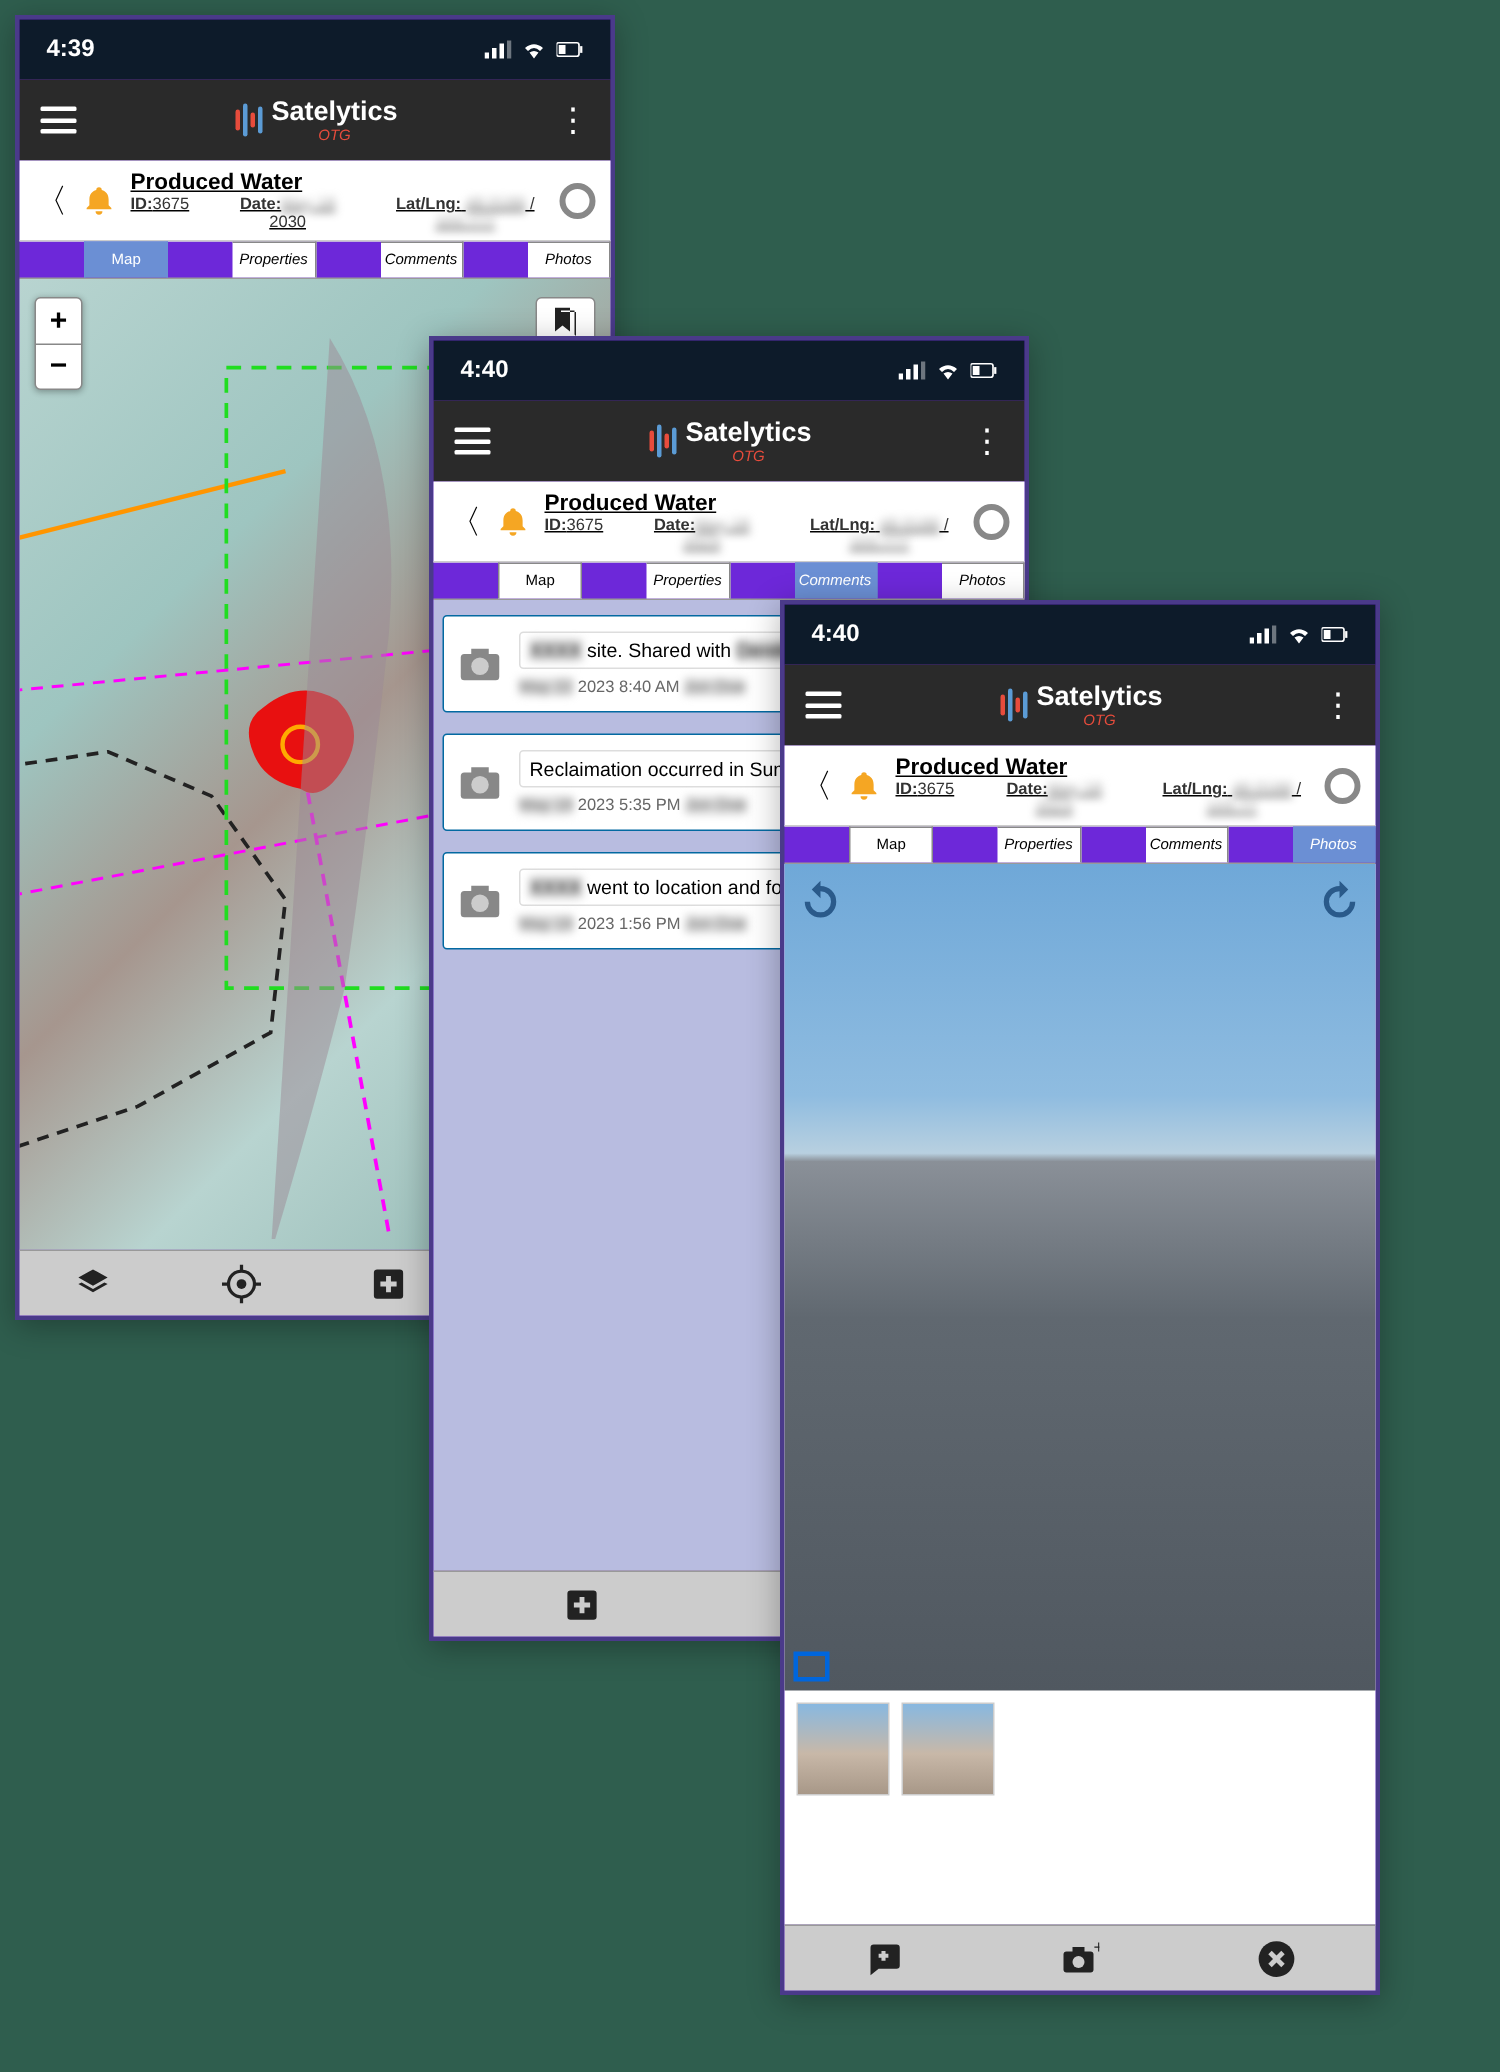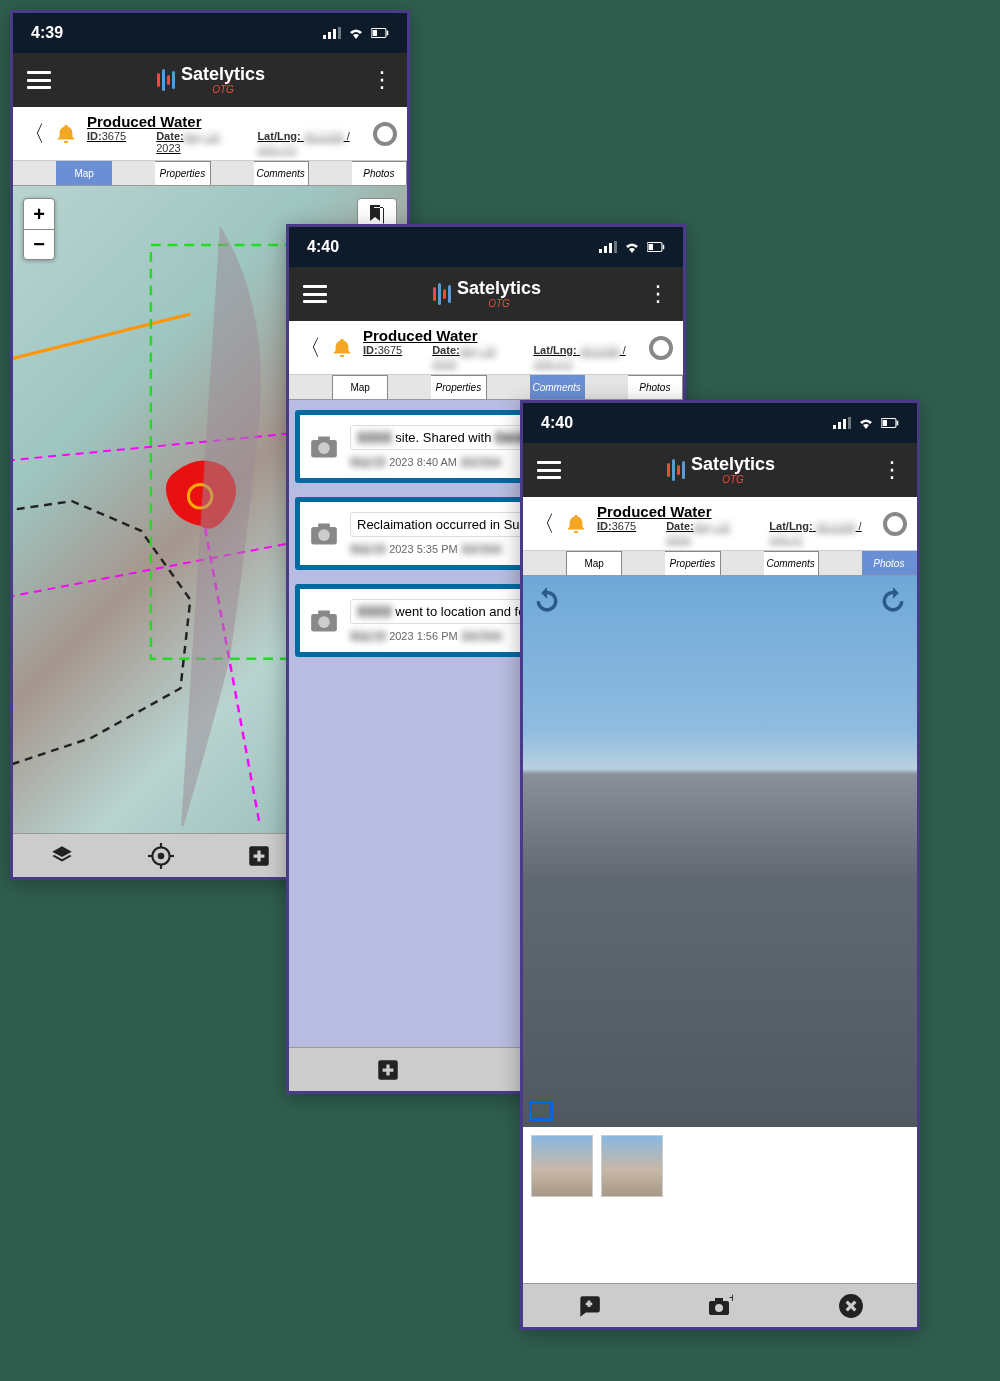--- a/index.html
+++ b/index.html
@@ -7,21 +7,21 @@
   background: #2f5e4e;
   font-family: -apple-system, BlinkMacSystemFont, "Segoe UI", Arial, sans-serif;
   width: 1000px;
   height: 1381px;
   position: relative;
   overflow: hidden;
 }
 .phone {
   position: absolute;
   width: 400px;
-  background: #e5e5e5;
+  background: #6d28d9;
   border: 3px solid #4a3a8a;
   box-shadow: 0 4px 20px rgba(0,0,0,.3);
   display: flex;
   flex-direction: column;
 }
 .phone.p1 { left: 10px; top: 10px; height: 870px; }
 .phone.p2 { left: 286px; top: 224px; height: 870px; }
 .phone.p3 { left: 520px; top: 400px; height: 930px; }
 
 .status-bar {
@@ -56,21 +56,21 @@
 .logo-sub { font-size:10px; color:#e74c3c; font-style:italic; display:block; text-align:center;}
 .dots { font-size:22px; cursor:pointer; }
 
 .alert-hdr {
   background:#fff; display:flex; align-items:center; padding:6px 10px; gap:10px; border-bottom:1px solid #ccc;
 }
 .back-chev { font-size:22px; cursor:pointer; }
 .bell { width:22px; height:22px; }
 .alert-info { flex:1;text-decoration:underline; }
 .alert-title { font-weight:700; font-size:15px; }
-.alert-meta { font-size:11px; color:#333; display:flex; gap:30px; }
+.alert-meta { font-size:11px; color:#333; display:flex; gap:30px;text-align:center; }
 .alert-meta b { font-weight:700; }
 .alert-meta .blur { filter: blur(3px); color:#999; }
 .ring-btn { width:24px; height:24px; border:4px solid #888; border-radius:50%; cursor:pointer; }
 
 .tabs { display:flex; border-bottom:1px solid #999; }
 .tab { flex:1; text-align:center; padding:6px 0; font-size:10px; border:1px solid #888; border-bottom:none; background:#fff; cursor:pointer;margin-left:43px; }
 .tab + .tab { border-left:none;font-style:italic; }
 .tab.active { background:#6b8fd4; color:#fff; border-color:#6b8fd4; }
 
 
@@ -80,21 +80,21 @@
 .zoom-ctrl div { width:30px; height:30px; display:flex; align-items:center; justify-content:center; font-size:20px; font-weight:700; cursor:pointer; }
 .zoom-ctrl div + div { border-top:1px solid #888; }
 .bm-btn { position:absolute; right:10px; top:12px; width:40px; height:34px; background:#fff; border:1px solid #888; border-radius:4px; display:flex; align-items:center; justify-content:center; cursor:pointer; }
 .attrib { position:absolute; right:2px; bottom:2px; background:rgba(255,255,255,.8); font-size:11px; padding:1px 4px; color:#0066cc; }
 .attrib span.sep { color:#333; }
 .btm-bar { height:44px; background:#ccc; display:flex; align-items:center; justify-content:space-around; border-top:1px solid #999;}
 .btm-bar .ico { width:26px; height:26px; cursor:pointer; display:flex; align-items:center; justify-content:center; }
 
 
 .comments-area { flex:1; background:#b8bce0; padding:10px 6px; overflow:hidden; }
-.comment { background:#fff; border:5px solid #0369a1; border-radius:3px; margin-bottom:14px; padding:10px; display:flex; gap:12px;align-items:flex-end; }
+.comment { background:#fff; border:1px solid #0369a1; border-radius:3px; margin-bottom:14px; padding:10px; display:flex; gap:12px;align-items:flex-end; }
 .cam-ico { width:28px; height:24px; flex-shrink:0; align-self:center; }
 .comment-body { flex:1; font-size:13px; }
 .comment-body .ct { border:1px solid #ddd; padding:4px 6px; border-radius:3px; margin-bottom:6px; }
 .comment-body .cm { font-size:11px; color:#666; }
 .comment-body .blur { filter:blur(3px); display:inline-block; background:#ddd; border-radius:2px; }
 
 
 .photo-area { flex:1; background:#fff; display:flex; flex-direction:column; }
 .main-photo { flex:1; position:relative; background:linear-gradient(to bottom, #6fa8d8 0%, #8fbce0 28%, #b8d0e0 35%, #8a9098 36%, #606870 55%, #505860 100%); }
 .rot-left, .rot-right { position:absolute; top:10px; width:28px; height:28px; cursor:pointer; }
@@ -146,21 +146,21 @@
   </div>
   <div class="alert-hdr">
     <span class="back-chev">〈</span>
     <svg class="bell" viewBox="0 0 24 24">
         <path fill="#f5a623" d="M12 2a2 2 0 012 2c3 1 5 3 5 7v4l2 2v1H3v-1l2-2v-4c0-4 2-6 5-7a2 2 0 012-2zm0 20a2.5 2.5 0 002.5-2.5h-5A2.5 2.5 0 0012 22z"></path>
       </svg>
     <div class="alert-info">
       <div class="alert-title">Produced Water</div>
       <div class="alert-meta">
         <span><b>ID:</b><span>3675</span></span>
-        <span><b>Date:</b><span class="blur">May 18</span> <span>2023</span></span>
+        <span><b>Date:</b><span class="blur">May 18</span> <span>2030</span></span>
         <span><b>Lat/Lng:</b> <span class="blur">48.0188</span> / <span class="blur">103.777</span></span>
       </div>
     </div>
     <div class="ring-btn"></div>
   </div>
   <div class="tabs">
     <div class="tab active">Map</div>
     <div class="tab">Properties</div>
     <div class="tab">Comments</div>
     <div class="tab">Photos</div>

